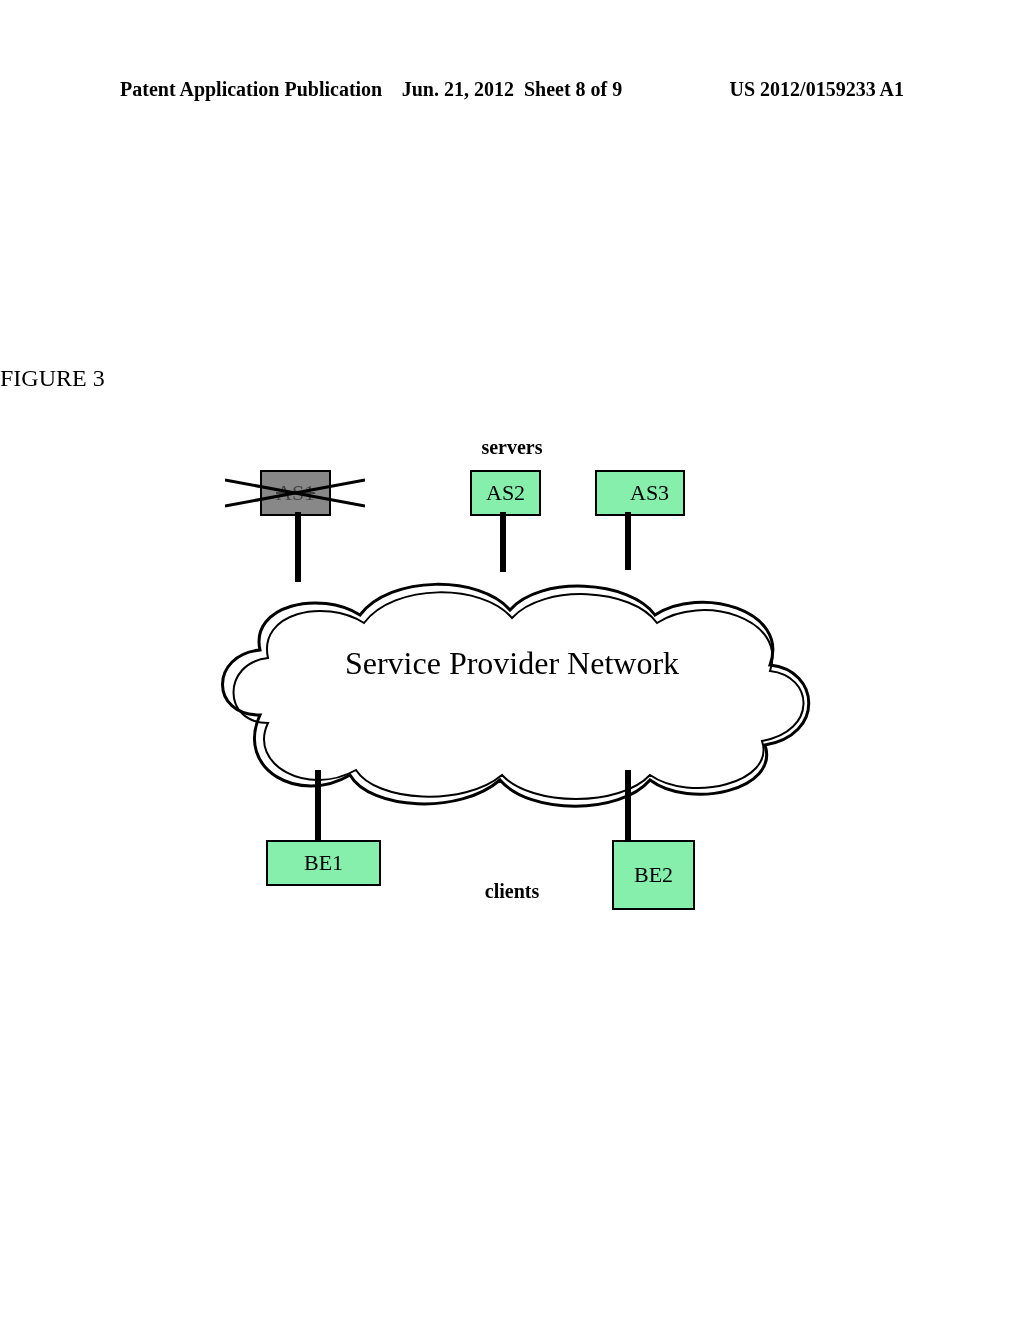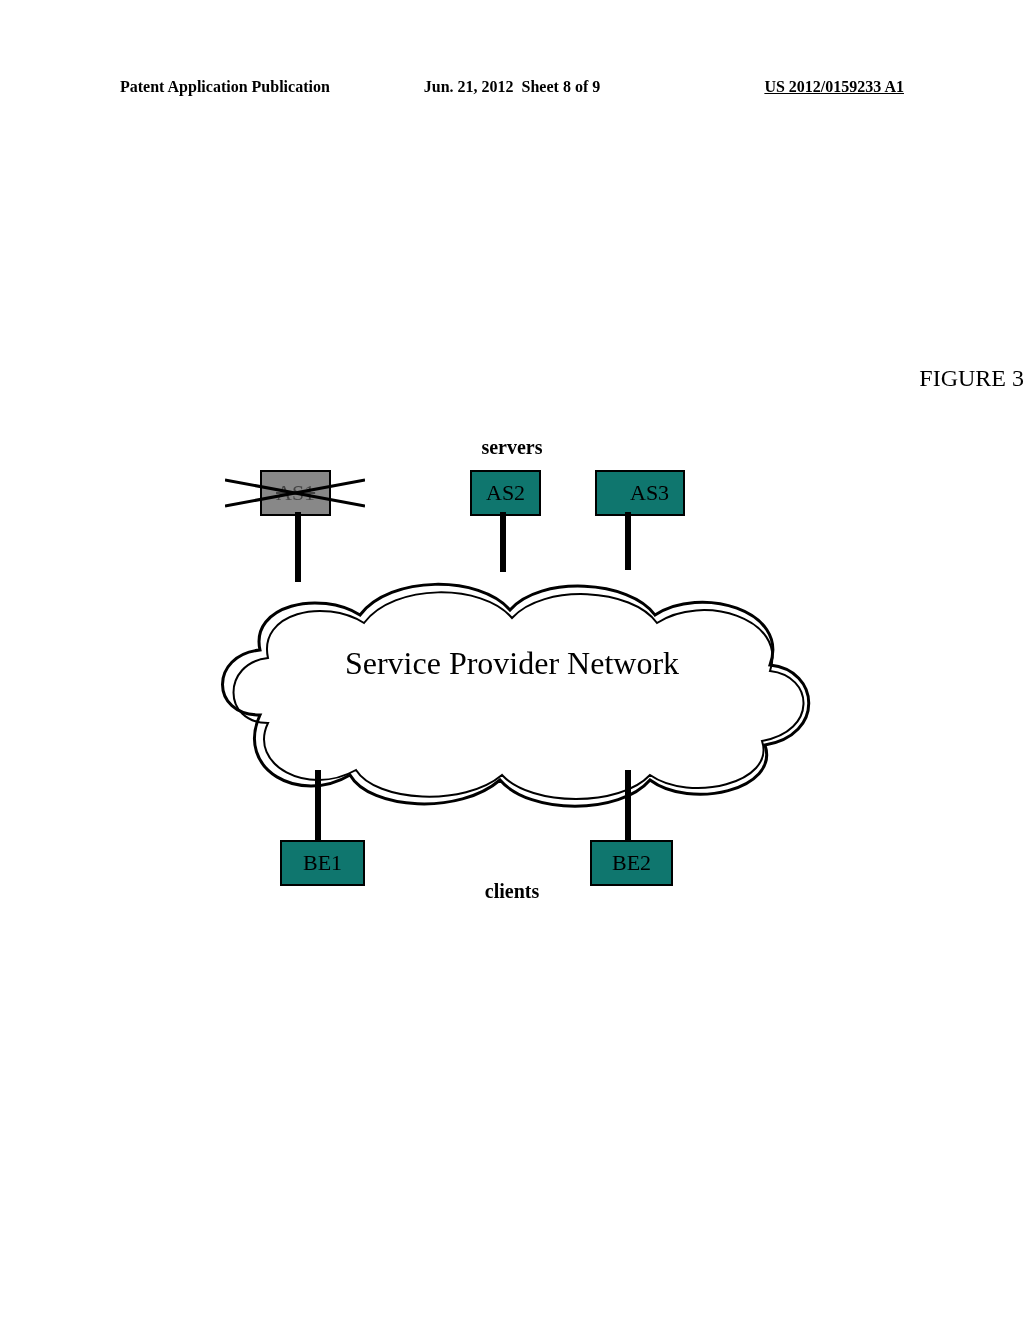--- a/index.html
+++ b/index.html
@@ -10,35 +10,36 @@
       font-family: "Times New Roman", Times, serif;
       position: relative;
       color: #000;
     }
     .header {
       position: absolute;
       top: 78px;
       left: 0;
       width: 100%;
       display: flex;
+      justify-content: space-between;
       padding: 0 120px 0 120px;
-      font-size: 16px;
+      font-size: 20px;
       font-weight: bold;
     }
     .header span { display: inline-block; }
     .header-left { width: 34%; text-align: left; }
     .header-mid  { width: 32%; text-align: center; }
-    .header-right { width: 34%; text-align: right; text-decoration: underline; }
+    .header-right { width: 34%; text-align: right; }
 
     .fig-title {
       position: absolute;
       top: 365px;
       left: 0;
       width: 100%;
-      text-align: right;
+      text-align: left;
       font-size: 24px;
     }
     .servers-label {
       position: absolute;
       top: 436px;
       left: 0;
       width: 100%;
       text-align: center;
       font-size: 20px;
       font-weight: bold;
@@ -73,41 +74,41 @@
       width: 624px;
       text-align: center;
       font-size: 32px;
     }
     .box {
       position: absolute;
       border: 2px solid #000;
       text-align: center;
       font-size: 22px;
       padding: 8px 14px;
-      background: #0f766e;
+      background: #86efac;
     }
     .box-as1 {
       top: 0;
       left: 60px;
       background: #888;
       color: #444;
       text-decoration: line-through;
     }
     .cross-out {
       position: absolute;
       top: 6px;
       left: 25px;
       width: 140px;
       height: 40px;
       pointer-events: none;
     }
     .box-as2 { top: 0; left: 270px; }
     .box-as3 { top: 0; left: 395px; padding-left: 33px; }
-    .box-be1 { top: 370px; left: 80px; padding: 8px 21px; }
-    .box-be2 { top: 370px; left: 390px; padding: 8px 20px; }
+    .box-be1 { top: 370px; left: 66px; padding: 8px 36px; }
+    .box-be2 { top: 370px; left: 412px; padding: 20px 20px; }
     .connector {
       position: absolute;
       width: 6px;
       background: #000;
     }
     .c-as1 { top: 42px; left: 95px; height: 70px; }
     .c-as2 { top: 42px; left: 300px; height: 60px; }
     .c-as3 { top: 42px; left: 425px; height: 58px; }
     .c-be1 { top: 300px; left: 115px; height: 72px; }
     .c-be2 { top: 300px; left: 425px; height: 72px; }

